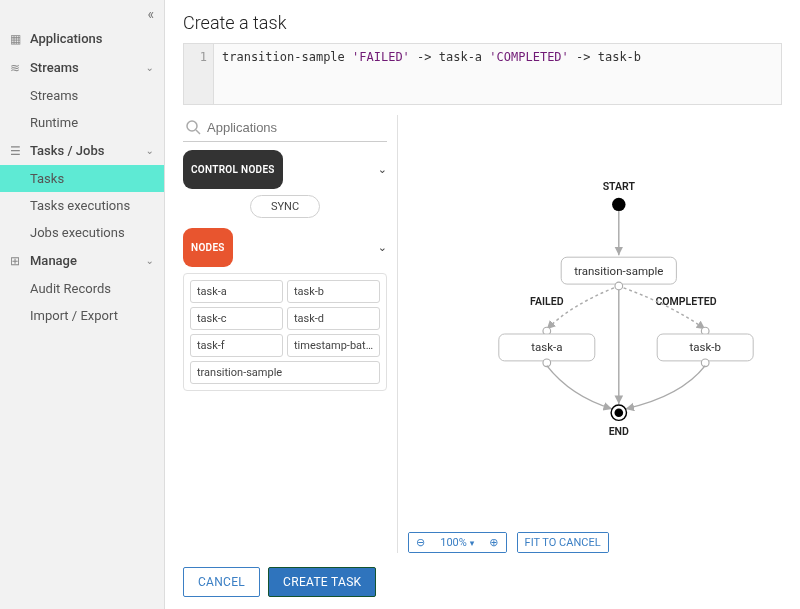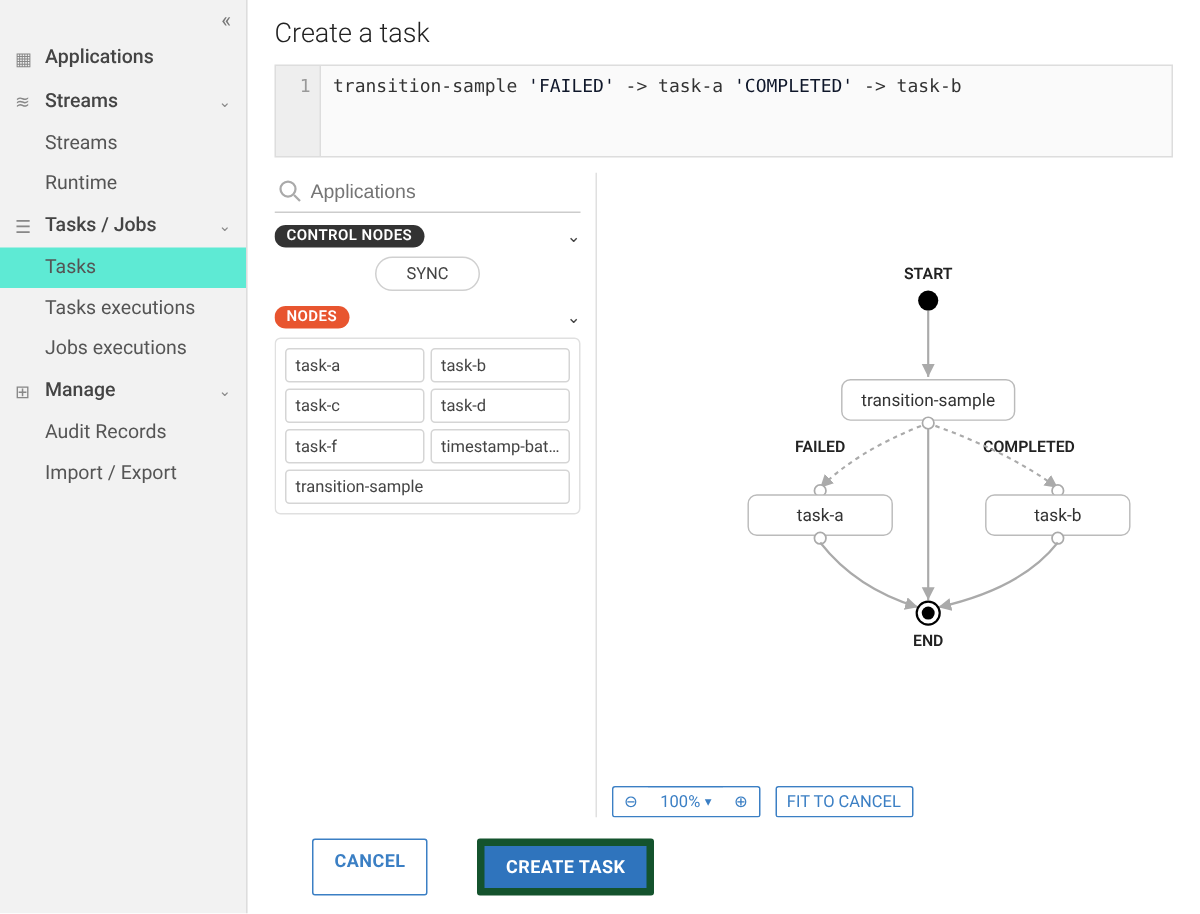--- a/index.html
+++ b/index.html
@@ -17,31 +17,31 @@
 .nav-section.bold { font-weight: 500; }
 
 
 .main { flex: 1; display: flex; flex-direction: column; padding: 12px 18px; overflow: hidden; }
 .page-title { font-size: 18px; font-weight: 300; color: #222; margin-bottom: 10px; }
 
 
 .editor { display: flex; border: 1px solid #ddd; background: #fafafa; height: 62px; margin-bottom: 10px; }
 .gutter { width: 30px; background: #eee; border-right: 1px solid #ddd; padding: 6px 6px 0 0; text-align: right; color: #999; font-family: monospace; font-size: 12px; }
 .code { padding: 6px 8px; font-family: monospace; font-size: 12px; white-space: pre; }
-.code .kw { color: #0f172a; }
+.code .kw { color: #701a75; }
 
 
 .workarea { flex: 1; display: flex; gap: 0; overflow: hidden; }
 .palette { width: 215px; border-right: 1px solid #e0e0e0; padding-right: 10px; }
 .search { display: flex; align-items: center; border-bottom: 1px solid #ccc; padding: 4px 2px 6px 2px; margin-bottom: 8px; }
 .search svg { margin-right: 6px; }
 .search input { border: none; outline: none; font-size: 13px; color: #777; flex: 1; background: transparent; }
 
 .section-header { display: flex; align-items: center; margin: 4px 0 6px 0; }
-.badge { display: inline-block; padding: 2px 8px; border-radius: 9px; font-size: 10px; font-weight: 600; color: #fff; letter-spacing: 0.3px; }
+.badge { display: inline-block; padding: 14px 8px; border-radius: 9px; font-size: 10px; font-weight: 600; color: #fff; letter-spacing: 0.3px; }
 .badge.dark { background: #333; }
 .badge.orange { background: #e8552f; }
 .section-header .chev { margin-left: auto; color: #444; font-size: 11px; cursor: pointer; }
 .pill { flex: 1; border: 1px solid #d0d0d0; border-radius: 10px; padding: 4px 8px; font-size: 11px; text-align: center; color: #444; background: #fff; cursor: grab; white-space: nowrap; overflow: hidden; text-overflow: ellipsis; }
 .sync-row { display: flex; justify-content: center; margin: 4px 0 10px; }
 .sync-row .pill { flex: 0 0 auto; min-width: 70px; border-radius: 14px; }
 
 .task-grid { display: flex; flex-wrap: wrap; gap: 4px; border: 1px solid #e0e0e0; border-radius: 4px; padding: 6px; }
 .task-grid .cell { width: calc(50% - 2px); border: 1px solid #d5d5d5; border-radius: 3px; padding: 4px 6px; font-size: 11px; color: #444; background: #fff; cursor: grab; white-space: nowrap; overflow: hidden; text-overflow: ellipsis; }
 .task-grid .cell.wide { width: 100%; }
@@ -57,23 +57,23 @@
 .port { fill: #fff; stroke: #aaa; stroke-width: 1.2; }
 
 
 .zoom-bar { position: absolute; bottom: 0; left: 225px; display: flex; gap: 10px; }
 .zoom-group, .fit-group { display: flex; border: 1px solid #3b7fc4; border-radius: 2px; overflow: hidden; }
 .zoom-btn, .fit-btn { padding: 3px 7px; font-size: 11px; color: #3b7fc4; background: #fff; cursor: pointer; display: flex; align-items: center; }
 .zoom-pct { padding: 3px 8px; font-size: 11px; color: #3b7fc4; display: flex; align-items: center; gap: 3px; }
 
 
 .footer { display: flex; gap: 8px; padding-top: 14px; }
-.btn { padding: 7px 14px; font-size: 12px; font-weight: 700; border-radius: 2px; cursor: pointer; letter-spacing: 0.3px; margin-left: 25px; }
+.btn { padding: 7px 14px; font-size: 12px; font-weight: 400; border-radius: 2px; cursor: pointer; letter-spacing: 0.3px; }
 .btn-outline { border: 1px solid #3b7fc4; color: #3b7fc4; background: #fff; }
-.btn-primary { border: 5px solid #14532d; background: #2f74bd; color: #fff; }
+.btn-primary { border: 1px solid #14532d; background: #2f74bd; color: #fff; }
 </style>
 </head>
 <body>
 
 <div class="app">
 
   <div class="sidebar">
     <div class="collapse-btn">«</div>
 
     <div class="nav-section bold">

